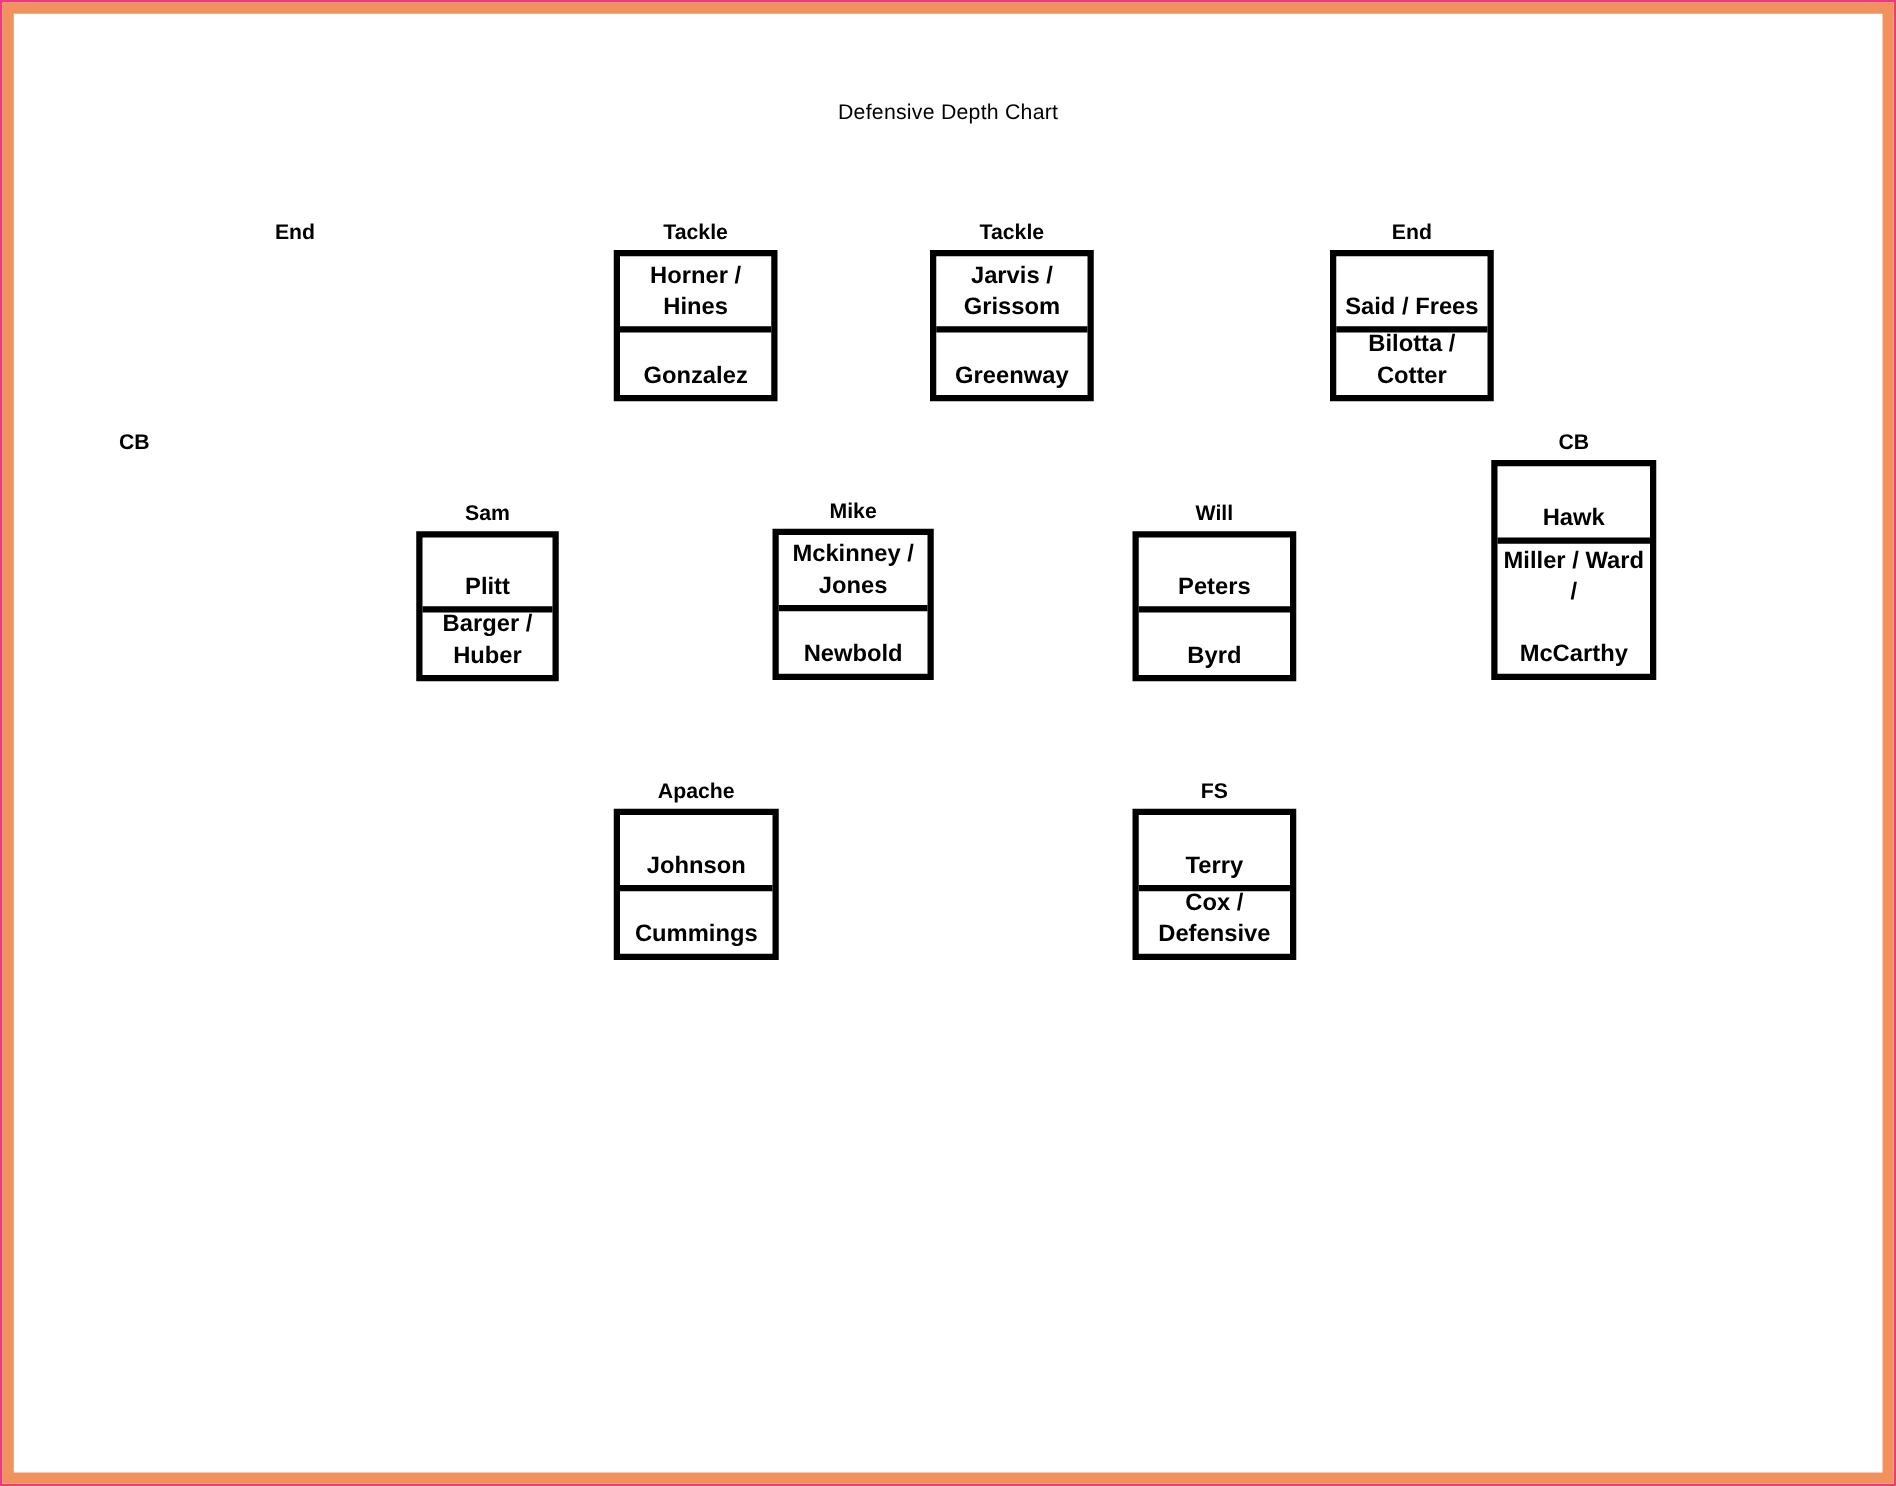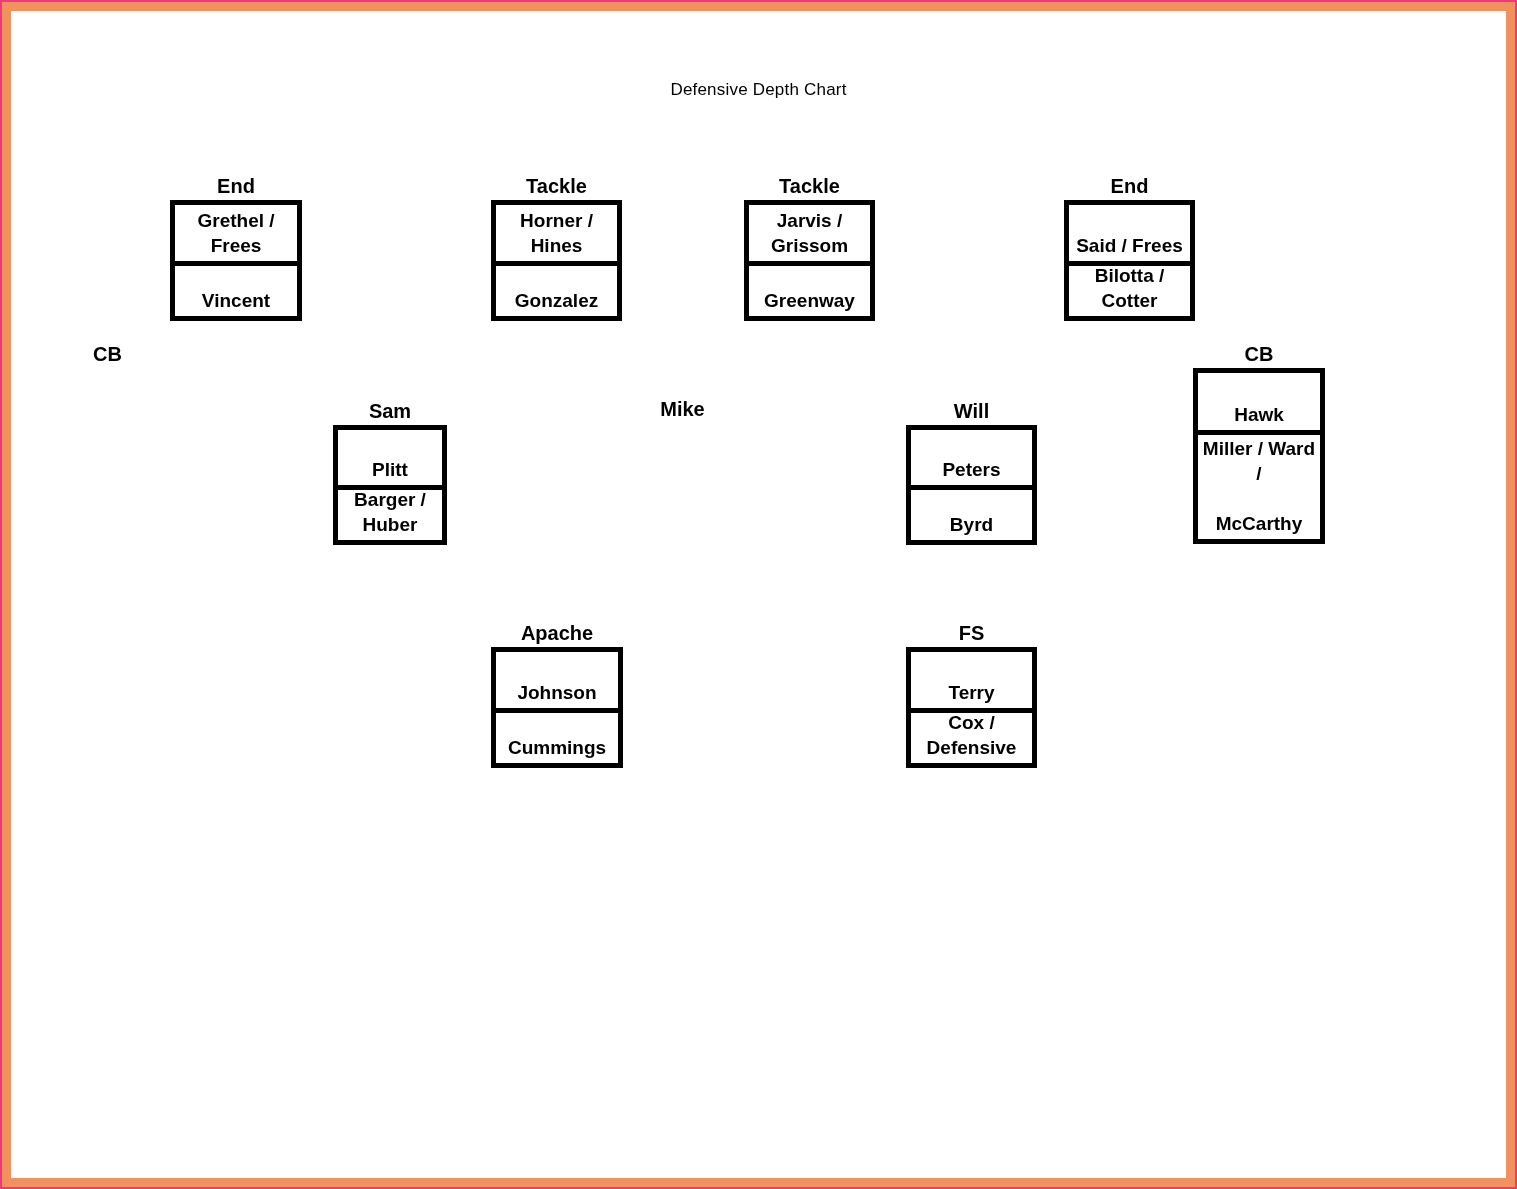--- a/index.html
+++ b/index.html
@@ -32,21 +32,21 @@
     text-align: center;
     font-size: 17px;
     font-weight: 400;
     letter-spacing: 0.2px;
   }
   .position { position: absolute; }
   .pos-label {
     height: 24px;
     line-height: 20px;
     text-align: center;
-    font-size: 20px;
+    font-size: 17px;
     font-weight: 700;
   }
   .box {
     width: 100%;
     border: 5px solid #000;
     background: #fff;
   }
   .cell {
     box-sizing: content-box;
     display: flex;
@@ -69,29 +69,20 @@
 </head>
 <body>
 
 <div class="frame-outer"></div>
 <div class="frame-inner"></div>
 
 <div class="chart-title">Defensive Depth Chart</div>
 
 <div class="position" style="left:170px; top:176px; width:132px;">
   <div class="pos-label">End</div>
-  <div class="box">
-    <div class="cell" style="height:53px;">
-      <div class="line">Grethel /</div>
-      <div class="line">Frees</div>
-    </div>
-    <div class="cell" style="height:47px;">
-      <div class="line">Vincent</div>
-    </div>
-  </div>
 </div>
 
 <div class="position" style="left:491px; top:176px; width:131px;">
   <div class="pos-label">Tackle</div>
   <div class="box">
     <div class="cell" style="height:53px;">
       <div class="line">Horner /</div>
       <div class="line">Hines</div>
     </div>
     <div class="cell" style="height:47px;">
@@ -138,20 +129,29 @@
     </div>
     <div class="cell" style="height:47px;">
       <div class="line">Barger /</div>
       <div class="line">Huber</div>
     </div>
   </div>
 </div>
 
 <div class="position" style="left:618px; top:399px; width:129px;">
   <div class="pos-label">Mike</div>
+  <div class="box">
+    <div class="cell" style="height:53px;">
+      <div class="line">Mckinney /</div>
+      <div class="line">Jones</div>
+    </div>
+    <div class="cell" style="height:47px;">
+      <div class="line">Newbold</div>
+    </div>
+  </div>
 </div>
 
 <div class="position" style="left:906px; top:401px; width:131px;">
   <div class="pos-label">Will</div>
   <div class="box">
     <div class="cell" style="height:52px;">
       <div class="line">Peters</div>
     </div>
     <div class="cell" style="height:47px;">
       <div class="line">Byrd</div>

